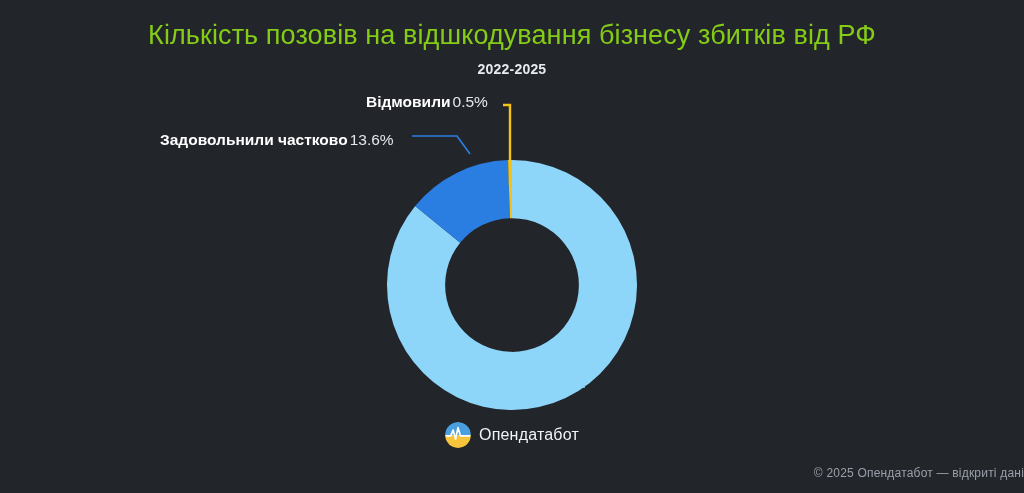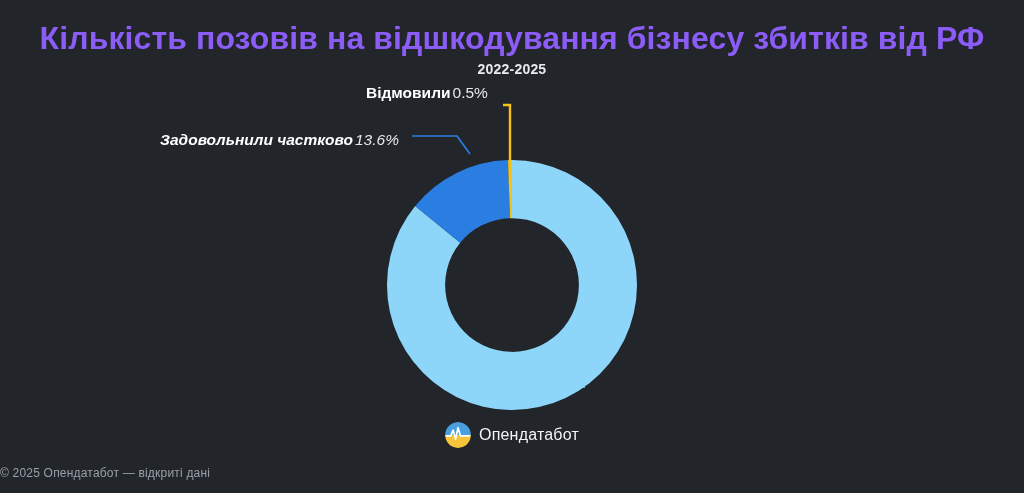--- a/index.html
+++ b/index.html
@@ -22,23 +22,23 @@
     height: 493px;
   }
 
   
   .chart-title {
     position: absolute;
     top: 20px;
     left: 0;
     width: 1024px;
     text-align: center;
-    font-size: 32px;
-    font-weight: bold;
-    color: #8b5cf6;
+    font-size: 27px;
+    font-weight: normal;
+    color: #84cc16;
     letter-spacing: 0.1px;
     white-space: nowrap;
   }
   .chart-subtitle {
     position: absolute;
     top: 61px;
     left: 0;
     width: 1024px;
     text-align: center;
     font-size: 14px;
@@ -82,26 +82,25 @@
     font-weight: bold;
     color: #ffffff;
   }
   .slice-label .pct {
     font-weight: normal;
     color: #e4e7ec;
     margin-left: 2px;
   }
   #label-refused {
     left: 366px;
-    top: 84px;
+    top: 93px;
   }
   #label-partial {
     left: 160px;
     top: 131px;
-    font-style: italic;
   }
   #label-satisfied {
     left: 589px;
     top: 378px;
   }
 
   
   .brand {
     position: absolute;
     left: 0;
@@ -121,21 +120,21 @@
   .brand-name {
     font-size: 16px;
     color: #f2f4f7;
     letter-spacing: 0.2px;
   }
   .copyright {
     position: absolute;
     left: 0;
     top: 466px;
     width: 1024px;
-    text-align: left;
+    text-align: right;
     font-size: 12px;
     color: #9aa0aa;
     letter-spacing: 0.2px;
   }
 </style>
 </head>
 <body>
 
 <div class="stage">
 

